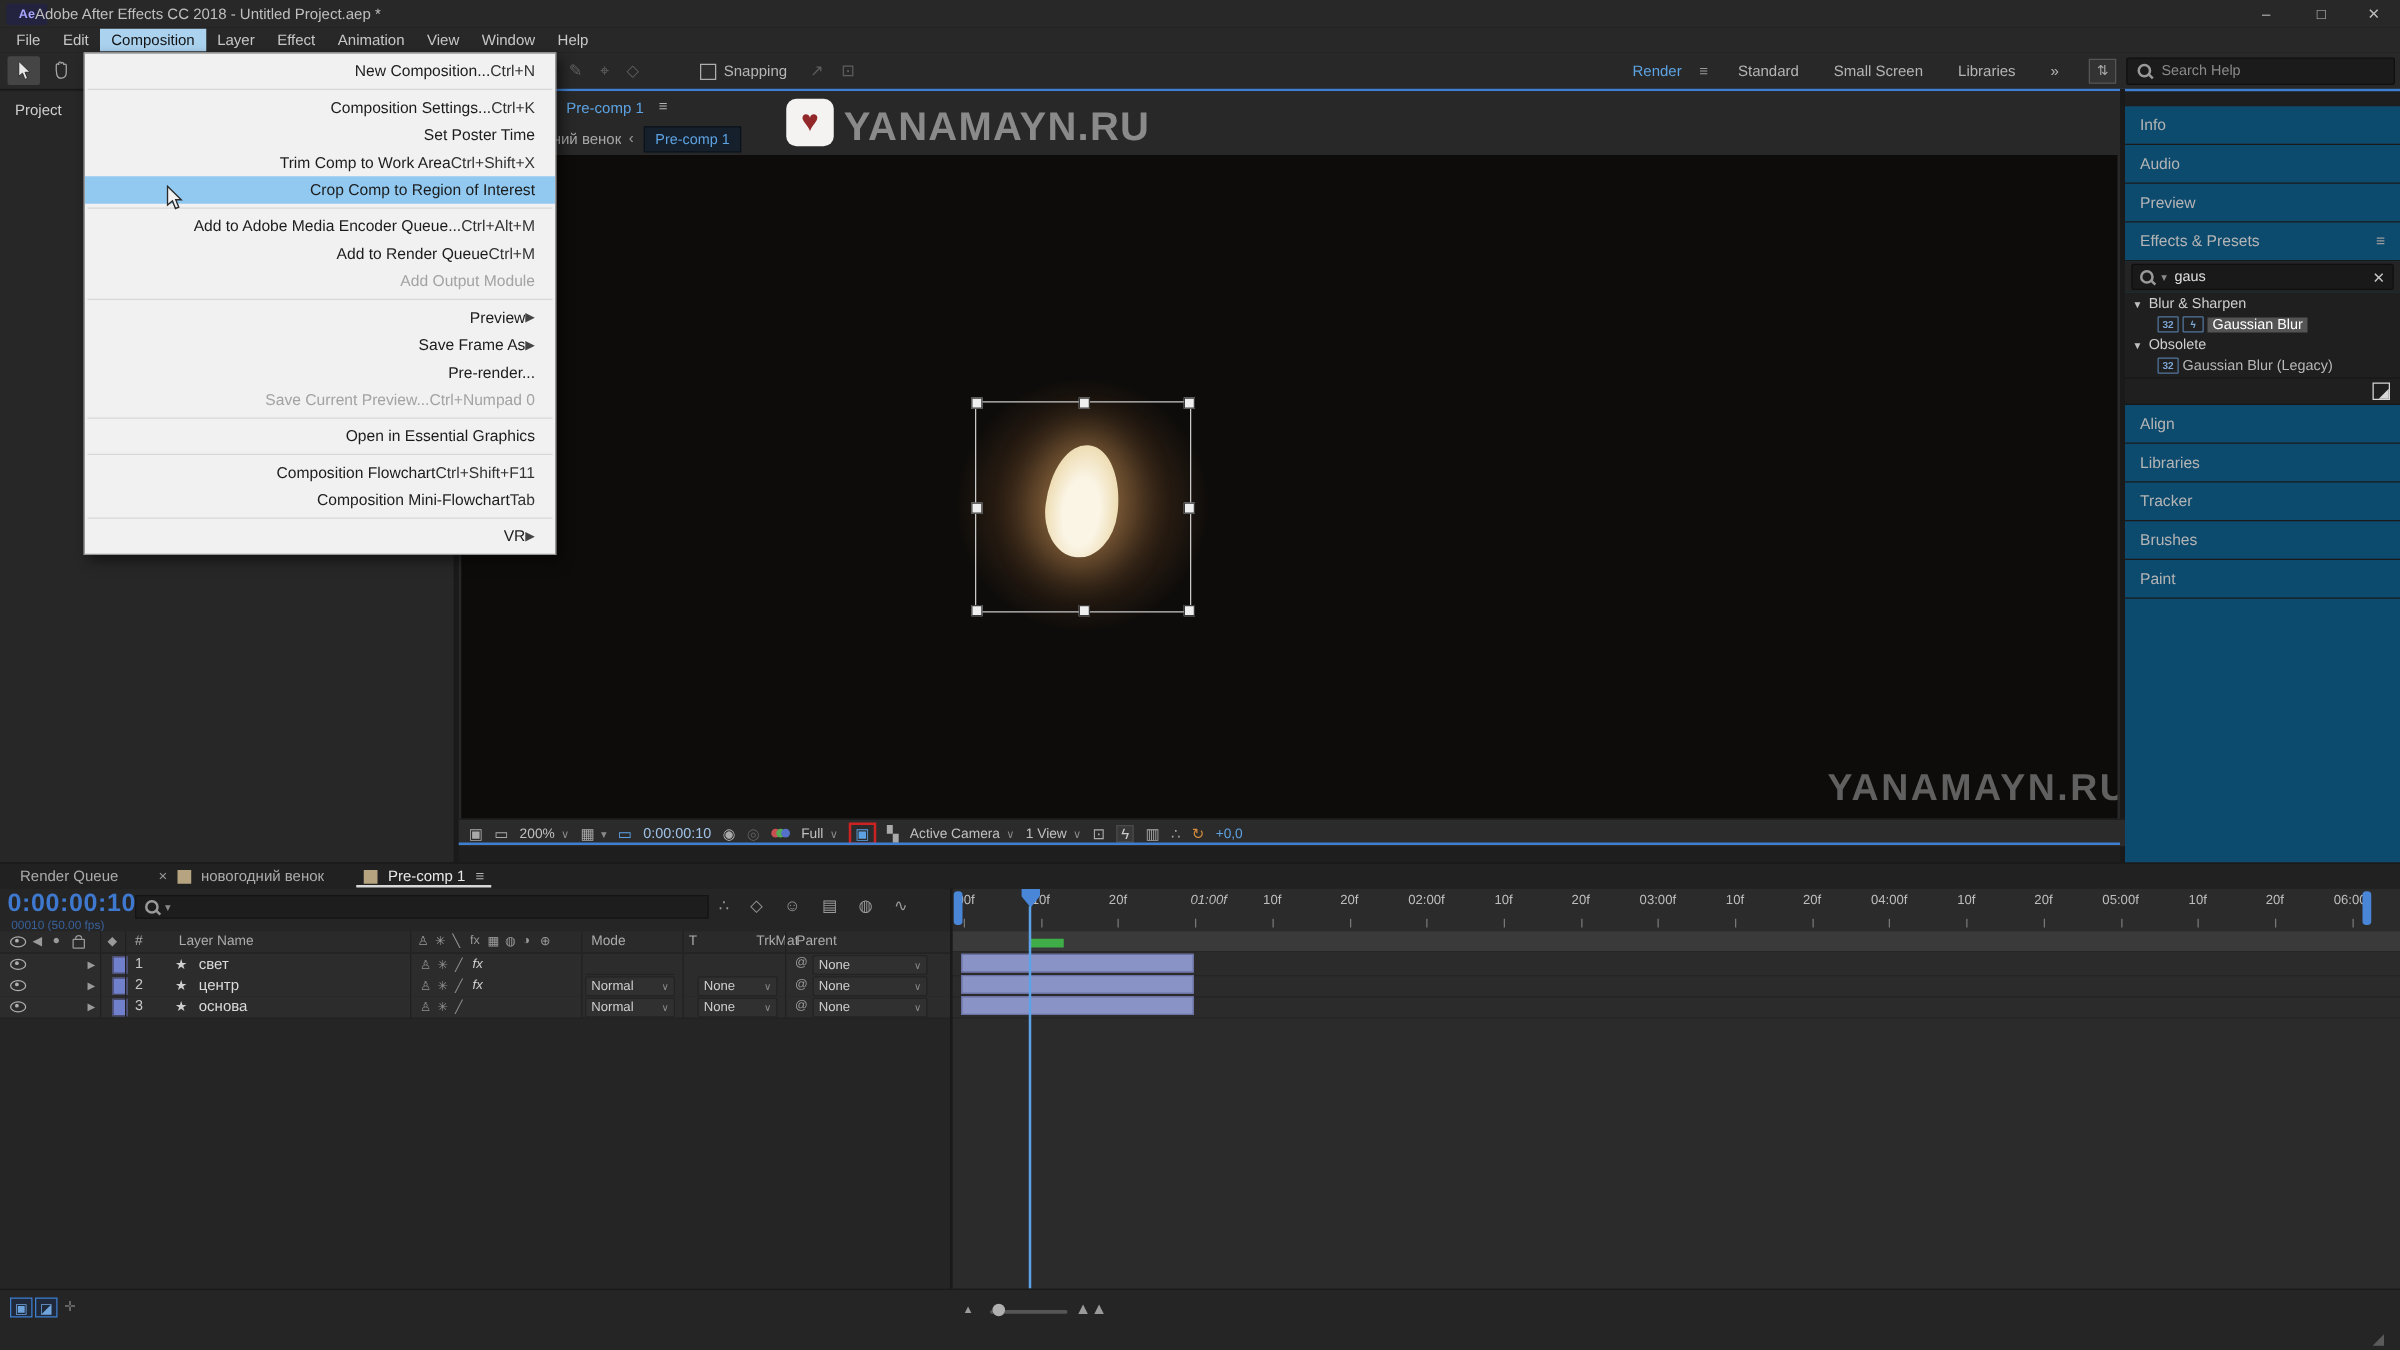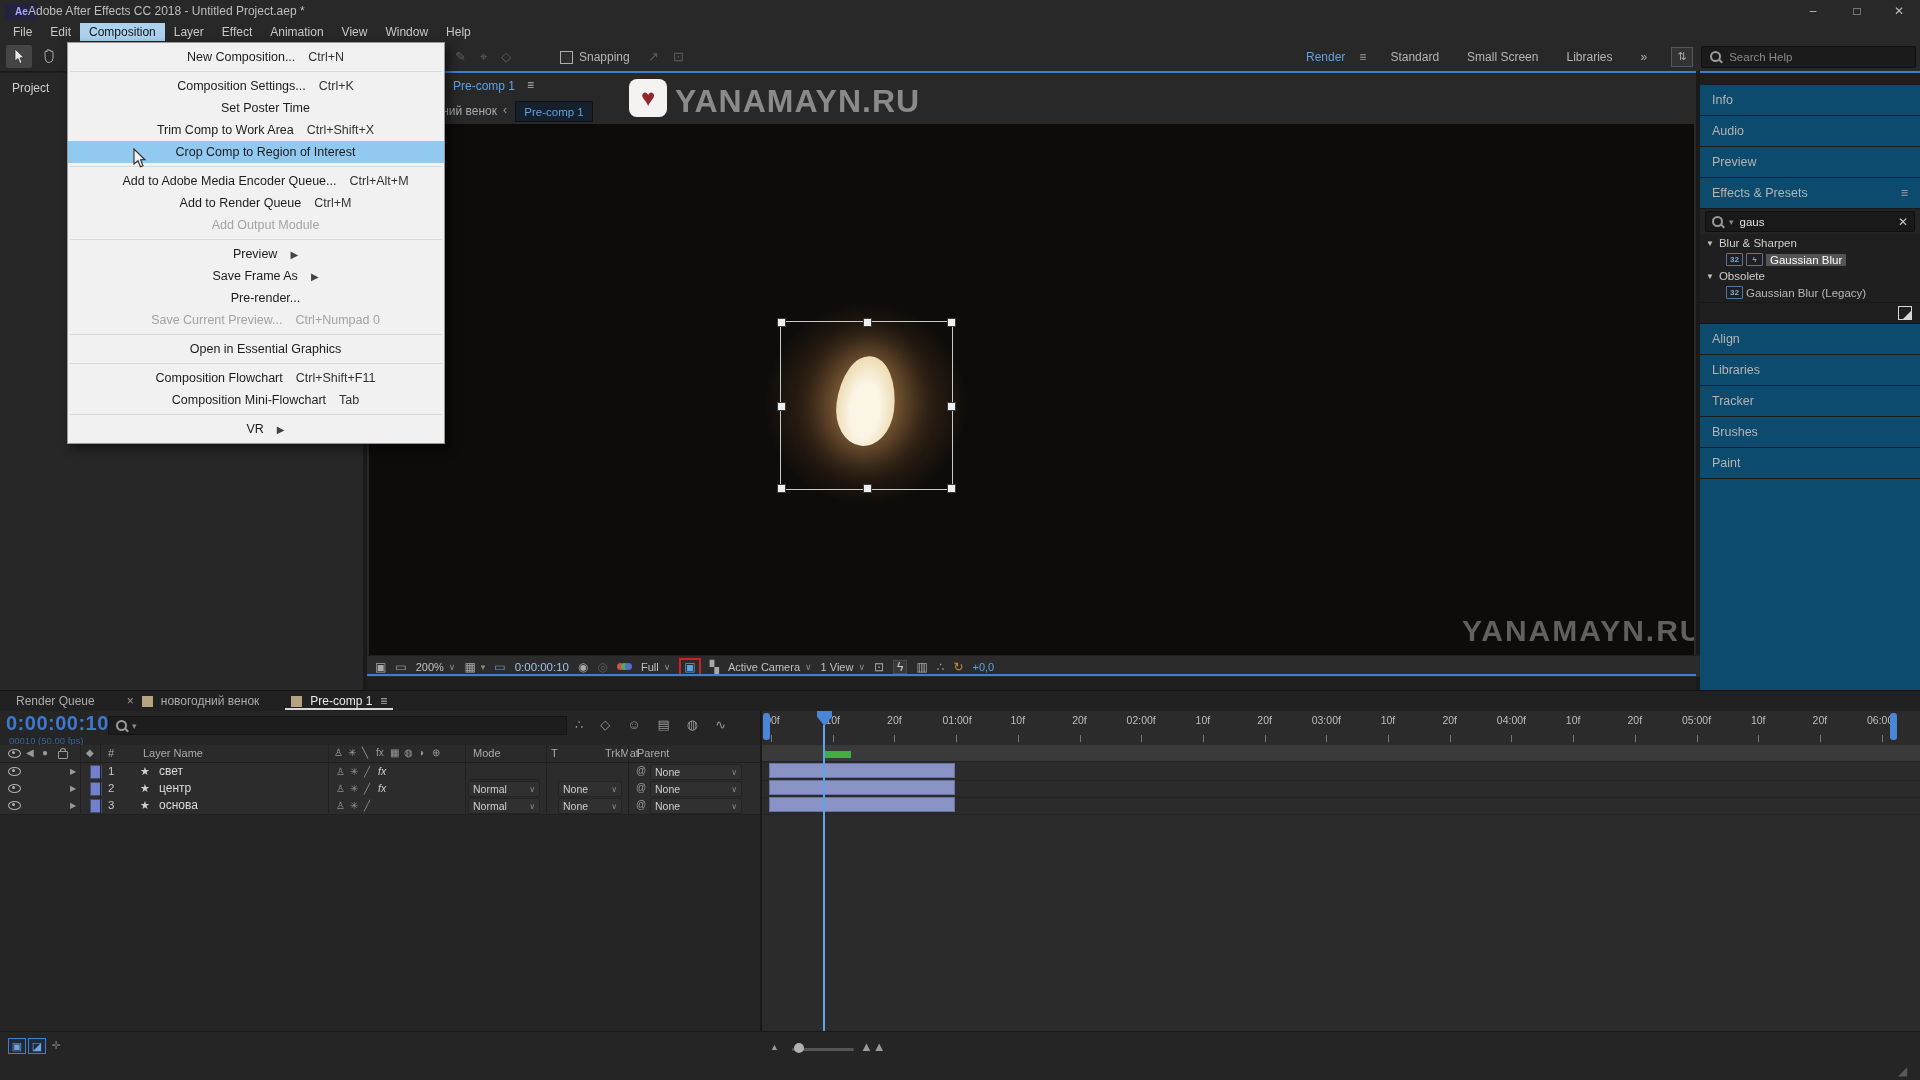--- a/index.html
+++ b/index.html
@@ -152,22 +152,22 @@
   .bi{position:absolute;top:6px;width:16px;height:14px;display:flex;align-items:center;justify-content:center;font-size:11px;}
   .bi.blue{border:1px solid #3f7fd0;color:#6fa3dc;background:#20293a;}
   .bi.gray{color:#777;}
   .mtn{position:absolute;color:#9a9a9a;}
   #zoom-track{left:792px;top:16px;width:62px;height:3px;background:#555;border-radius:2px;}
   #zoom-knob{left:794px;top:11px;width:10px;height:10px;border-radius:50%;background:#b0b0b0;}
   #grip{left:1898px;top:32px;color:#5a5a5a;font-size:12px;}
   
   #ctxmenu{left:67px;top:42px;width:376px;background:#f1f1f1;border:1px solid #979797;z-index:90;
            box-shadow:4px 4px 10px rgba(0,0,0,.55);padding:3px 0;}
-  .cm-row{height:22px;display:flex;align-items:center;justify-content:center;padding:0 16px 0 35px;
-          color:#1c1c1c;font-size:12.5px;white-space:nowrap;gap:13px;}
+  .cm-row{height:22px;display:flex;align-items:center;justify-content:flex-end;padding:0 16px 0 35px;
+          color:#1c1c1c;font-size:12.5px;white-space:nowrap;}
   .cm-row .sc{color:#333;}
   .cm-row.disabled,.cm-row.disabled .sc{color:#a3a3a3;}
   .cm-row.hl{background:#91c9f1;}
   .cm-sep{height:1px;background:#d8d8d8;margin:3px 2px;}
   .cm-sub{font-size:10px;color:#444;}
   #cursor{left:133px;top:148px;z-index:100;}
 </style>
 </head>
 <body>
 
@@ -524,21 +524,21 @@
       </div>
 
     <div class="abs" id="tr-zone">
       <div id="ruler">
           <span class="rlabel" style="left: 9px;">:00f</span>
           <span class="rtick" style="left: 9px;"></span>
           <span class="rlabel" style="left: 70.7px;">10f</span>
           <span class="rtick" style="left: 70.7px;"></span>
           <span class="rlabel" style="left: 132.4px;">20f</span>
           <span class="rtick" style="left: 132.4px;"></span>
-          <span class="rlabel" style="left: 195px;">01:00f</span>
+          <span class="rlabel" style="left: 205px; font-style: italic;">01:00f</span>
           <span class="rtick" style="left: 194.1px;"></span>
           <span class="rlabel" style="left: 255.8px;">10f</span>
           <span class="rtick" style="left: 255.8px;"></span>
           <span class="rlabel" style="left: 317.5px;">20f</span>
           <span class="rtick" style="left: 317.5px;"></span>
           <span class="rlabel" style="left: 379.2px;">02:00f</span>
           <span class="rtick" style="left: 379.2px;"></span>
           <span class="rlabel" style="left: 440.9px;">10f</span>
           <span class="rtick" style="left: 440.9px;"></span>
           <span class="rlabel" style="left: 502.6px;">20f</span>

